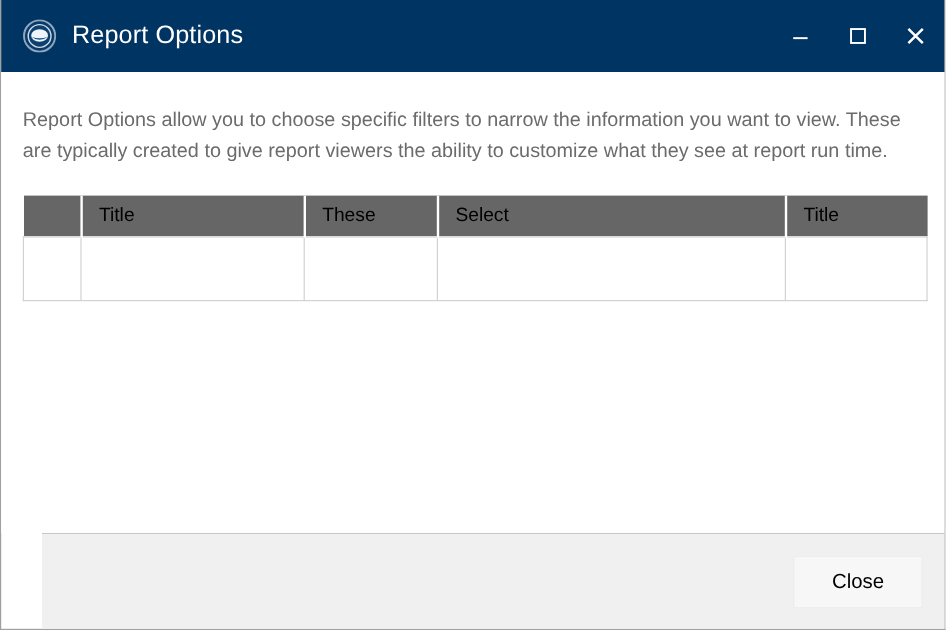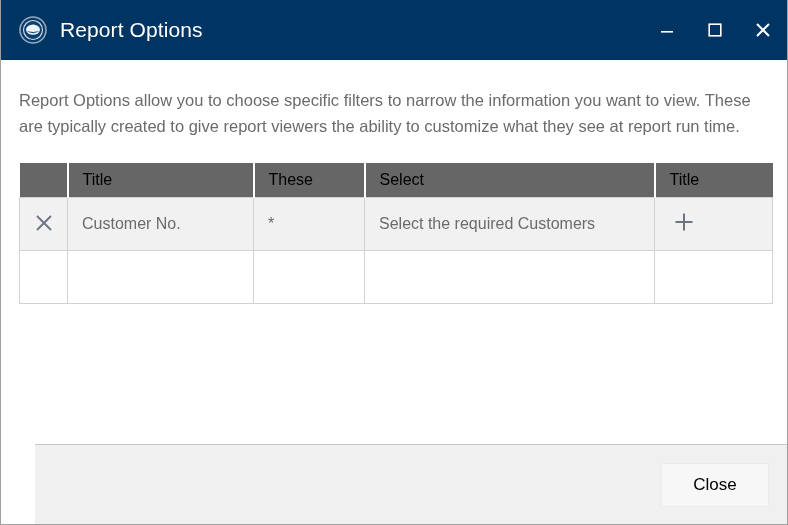--- a/index.html
+++ b/index.html
@@ -209,39 +209,20 @@
       <thead>
         <tr>
           <th class="col-action"></th>
           <th>Title</th>
           <th>These</th>
           <th>Select</th>
           <th>Title</th>
         </tr>
       </thead>
       <tbody>
-        <tr class="row-filled">
-          <td class="cell-action">
-            <span class="icon-x">
-              <svg width="20" height="20" viewBox="0 0 20 20">
-                <path d="M3 3 L17 17 M17 3 L3 17" stroke="#6b7280" stroke-width="1.8" stroke-linecap="butt"></path>
-              </svg>
-            </span>
-          </td>
-          <td>Customer No.</td>
-          <td>*</td>
-          <td>Select the required Customers</td>
-          <td class="cell-lookup">
-            <span class="icon-plus">
-              <svg width="24" height="24" viewBox="0 0 24 24">
-                <path d="M12 3.5 L12 20.5 M3.5 12 L20.5 12" stroke="#6b7280" stroke-width="2" stroke-linecap="butt"></path>
-              </svg>
-            </span>
-          </td>
-        </tr>
         <tr class="row-empty">
           <td class="cell-action"></td>
           <td></td>
           <td></td>
           <td></td>
           <td class="cell-lookup"></td>
         </tr>
       </tbody>
     </table>
 

